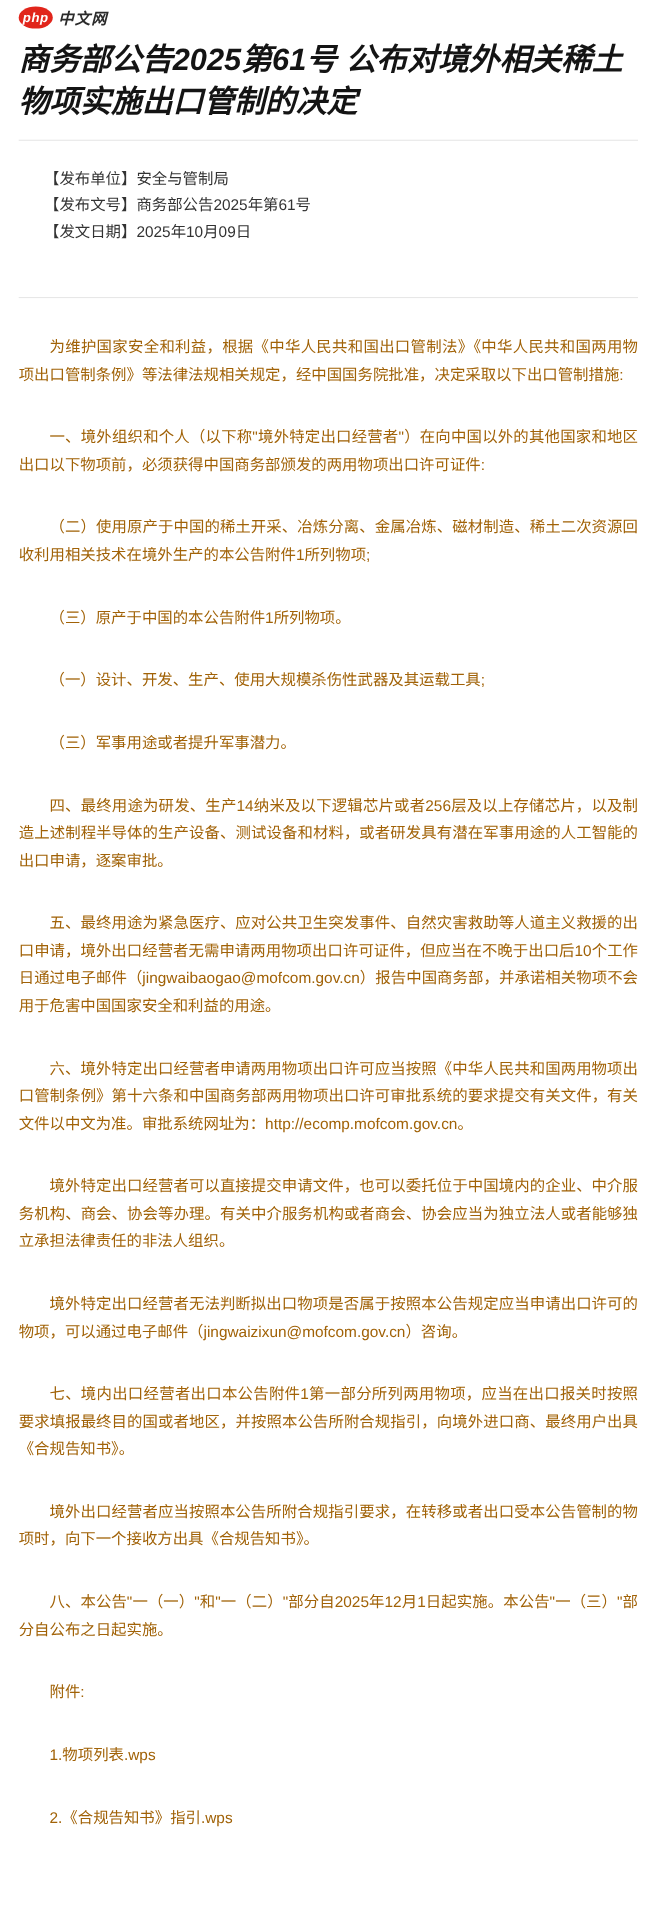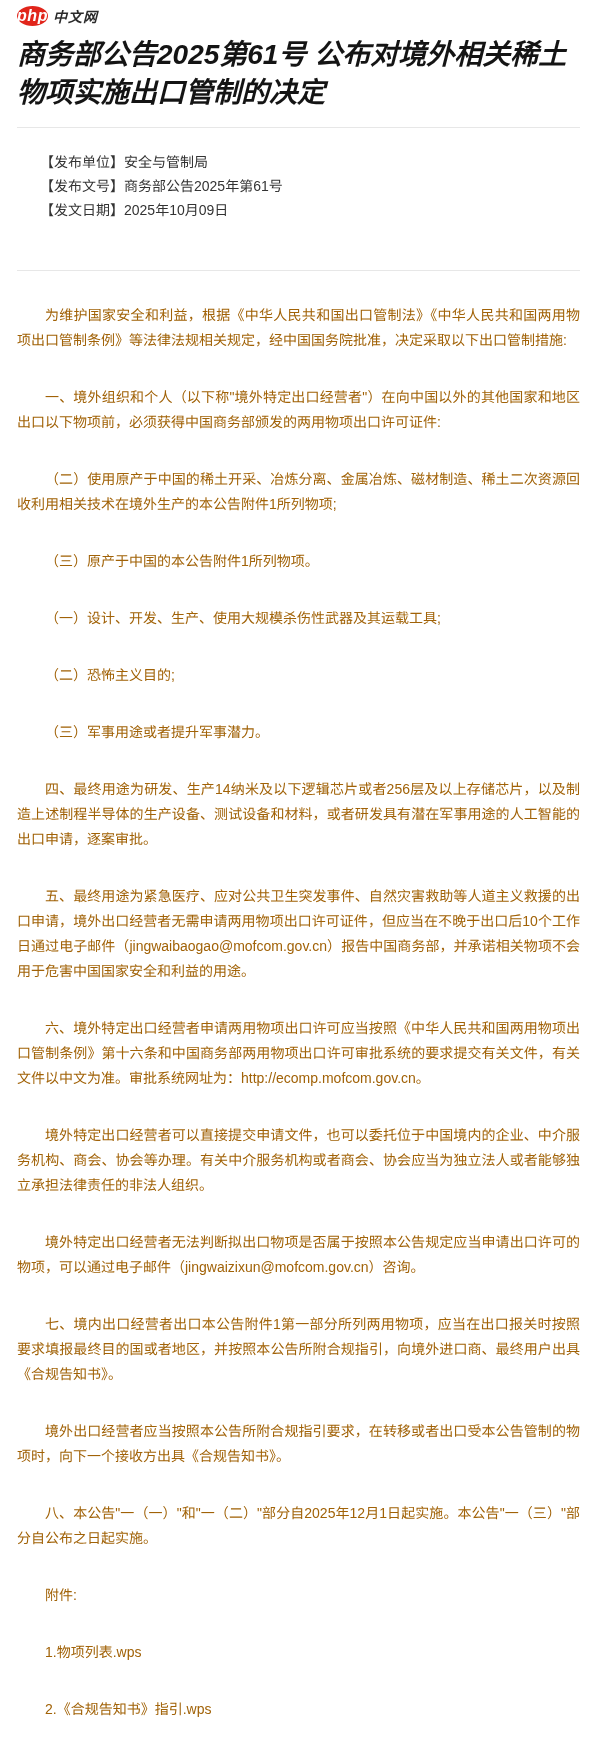--- a/index.html
+++ b/index.html
@@ -16,21 +16,21 @@
 
   
   .site-header { display: flex; align-items: center; gap: 5px; padding: 2px 0 4px 0; cursor: pointer; }
   .logo-badge {
     display: inline-flex; align-items: center; justify-content: center;
     width: 31px; height: 20px;
     background: #e1251b;
     border-radius: 50%;
     color: #ffffff;
     font-weight: 700; font-style: italic;
-    font-size: 16px;
+    font-size: 12px;
     letter-spacing: 0.5px;
   }
   .logo-cn {
     font-size: 14px; font-weight: 700; font-style: italic;
     color: #2b2b2b; letter-spacing: 1px;
   }
 
   
   h1.doc-title {
     font-size: 28px;
@@ -80,21 +80,20 @@
   </div>
 
   <hr class="divider">
 
   <div class="doc-body">
     <p>为维护国家安全和利益，根据《中华人民共和国出口管制法》《中华人民共和国两用物项出口管制条例》等法律法规相关规定，经中国国务院批准，决定采取以下出口管制措施:</p>
     <p>一、境外组织和个人（以下称"境外特定出口经营者"）在向中国以外的其他国家和地区出口以下物项前，必须获得中国商务部颁发的两用物项出口许可证件:</p>
     <p>（二）使用原产于中国的稀土开采、冶炼分离、金属冶炼、磁材制造、稀土二次资源回收利用相关技术在境外生产的本公告附件1所列物项;</p>
     <p>（三）原产于中国的本公告附件1所列物项。</p>
     <p>（一）设计、开发、生产、使用大规模杀伤性武器及其运载工具;</p>
-    <p>（二）恐怖主义目的;</p>
     <p>（三）军事用途或者提升军事潜力。</p>
     <p>四、最终用途为研发、生产14纳米及以下逻辑芯片或者256层及以上存储芯片，以及制造上述制程半导体的生产设备、测试设备和材料，或者研发具有潜在军事用途的人工智能的出口申请，逐案审批。</p>
     <p>五、最终用途为紧急医疗、应对公共卫生突发事件、自然灾害救助等人道主义救援的出口申请，境外出口经营者无需申请两用物项出口许可证件，但应当在不晚于出口后10个工作日通过电子邮件（jingwaibaogao@mofcom.gov.cn）报告中国商务部，并承诺相关物项不会用于危害中国国家安全和利益的用途。</p>
     <p>六、境外特定出口经营者申请两用物项出口许可应当按照《中华人民共和国两用物项出口管制条例》第十六条和中国商务部两用物项出口许可审批系统的要求提交有关文件，有关文件以中文为准。审批系统网址为：http://ecomp.mofcom.gov.cn。</p>
     <p>境外特定出口经营者可以直接提交申请文件，也可以委托位于中国境内的企业、中介服务机构、商会、协会等办理。有关中介服务机构或者商会、协会应当为独立法人或者能够独立承担法律责任的非法人组织。</p>
     <p>境外特定出口经营者无法判断拟出口物项是否属于按照本公告规定应当申请出口许可的物项，可以通过电子邮件（jingwaizixun@mofcom.gov.cn）咨询。</p>
     <p>七、境内出口经营者出口本公告附件1第一部分所列两用物项，应当在出口报关时按照要求填报最终目的国或者地区，并按照本公告所附合规指引，向境外进口商、最终用户出具《合规告知书》。</p>
     <p>境外出口经营者应当按照本公告所附合规指引要求，在转移或者出口受本公告管制的物项时，向下一个接收方出具《合规告知书》。</p>
     <p>八、本公告"一（一）"和"一（二）"部分自2025年12月1日起实施。本公告"一（三）"部分自公布之日起实施。</p>
     <p class="no-justify">附件:</p>

